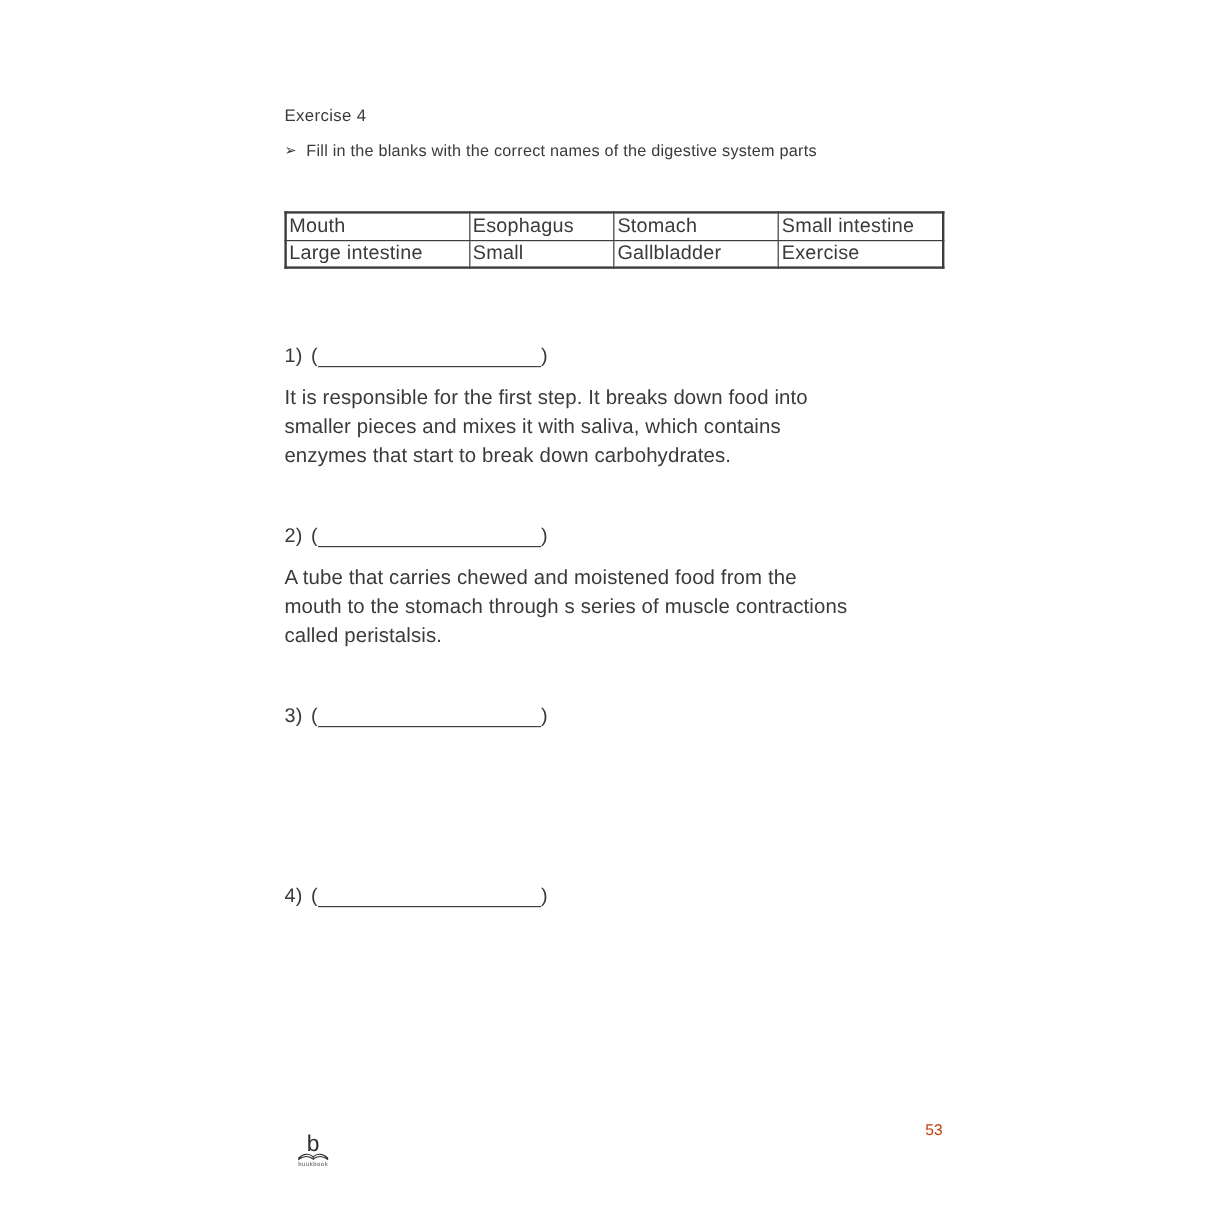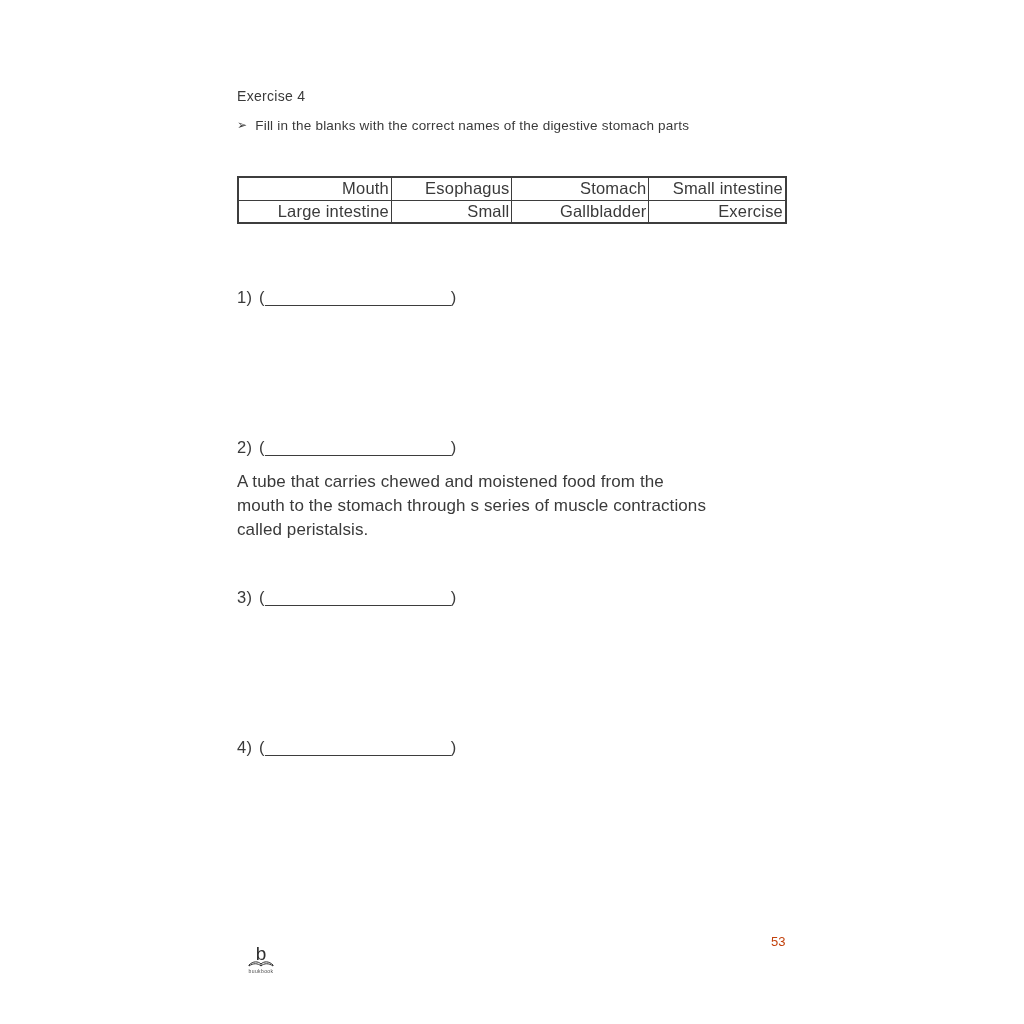--- a/index.html
+++ b/index.html
@@ -39,21 +39,21 @@
   }
   .word-bank {
     position: absolute;
     left: 237px; top: 176px;
     width: 550px;
     border-collapse: collapse;
     table-layout: fixed;
   }
   .word-bank td {
     border: 1.5px solid #3d3d3d;
-    text-align: right;
+    text-align: left;
     vertical-align: middle;
     font-size: 16.5px;
     letter-spacing: 0.2px;
     height: 23px;
     padding: 0 2px;
     white-space: nowrap;
     overflow: hidden;
     color: #3a3a3a;
   }
   .word-bank { border: 2px solid #3d3d3d; }
@@ -119,21 +119,21 @@
 </style>
 </head>
 <body>
 
 <div class="page">
 
   <div class="exercise-title">Exercise 4</div>
 
   <div class="instruction-line">
     <span class="bullet-glyph">➢</span>
-    <span>Fill in the blanks with the correct names of the digestive stomach parts</span>
+    <span>Fill in the blanks with the correct names of the digestive system parts</span>
   </div>
 
   <table class="word-bank">
     <colgroup>
       <col style="width:28%">
       <col style="width:22%">
       <col style="width:25%">
       <col style="width:25%">
     </colgroup>
     <tbody>
@@ -152,20 +152,23 @@
     </tbody>
   </table>
 
   <div class="question-block q-block-1">
     <div class="q-number-line">
       <span class="q-num">1)</span>
       <span class="paren">(</span>
       <span class="blank-line"></span>
       <span class="paren">)</span>
     </div>
+    <div class="q-desc">It is responsible for the first step. It breaks down food into
+smaller pieces and mixes it with saliva, which contains
+enzymes that start to break down carbohydrates.</div>
   </div>
 
   <div class="question-block q-block-2">
     <div class="q-number-line">
       <span class="q-num">2)</span>
       <span class="paren">(</span>
       <span class="blank-line"></span>
       <span class="paren">)</span>
     </div>
     <div class="q-desc">A tube that carries chewed and moistened food from the

